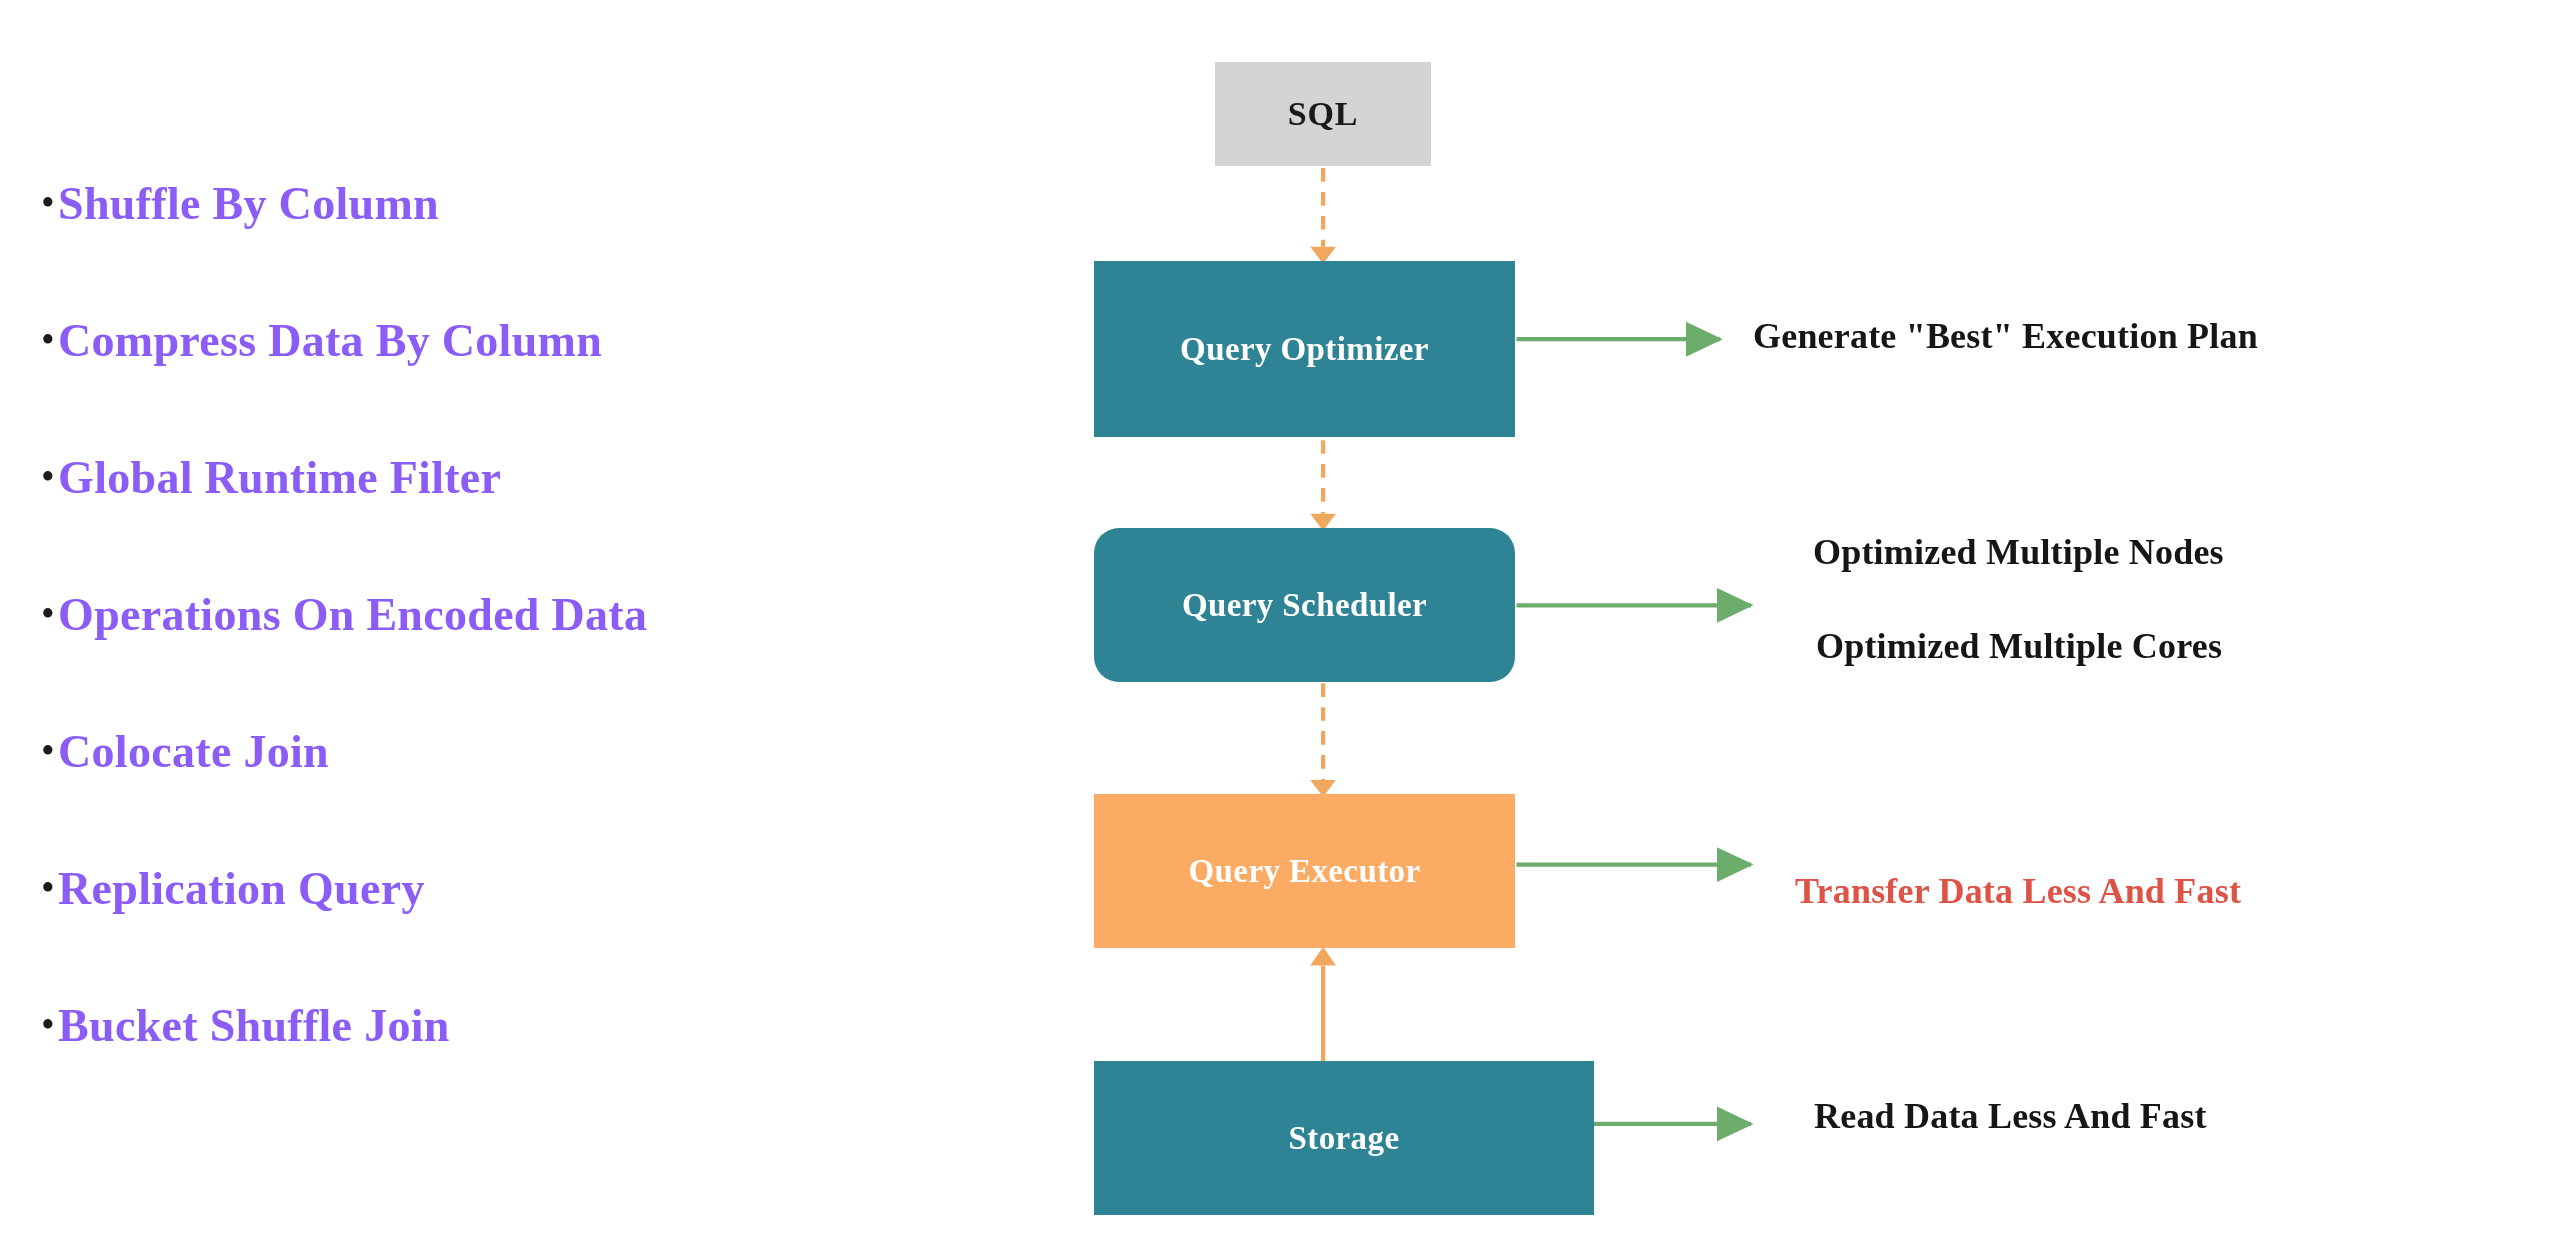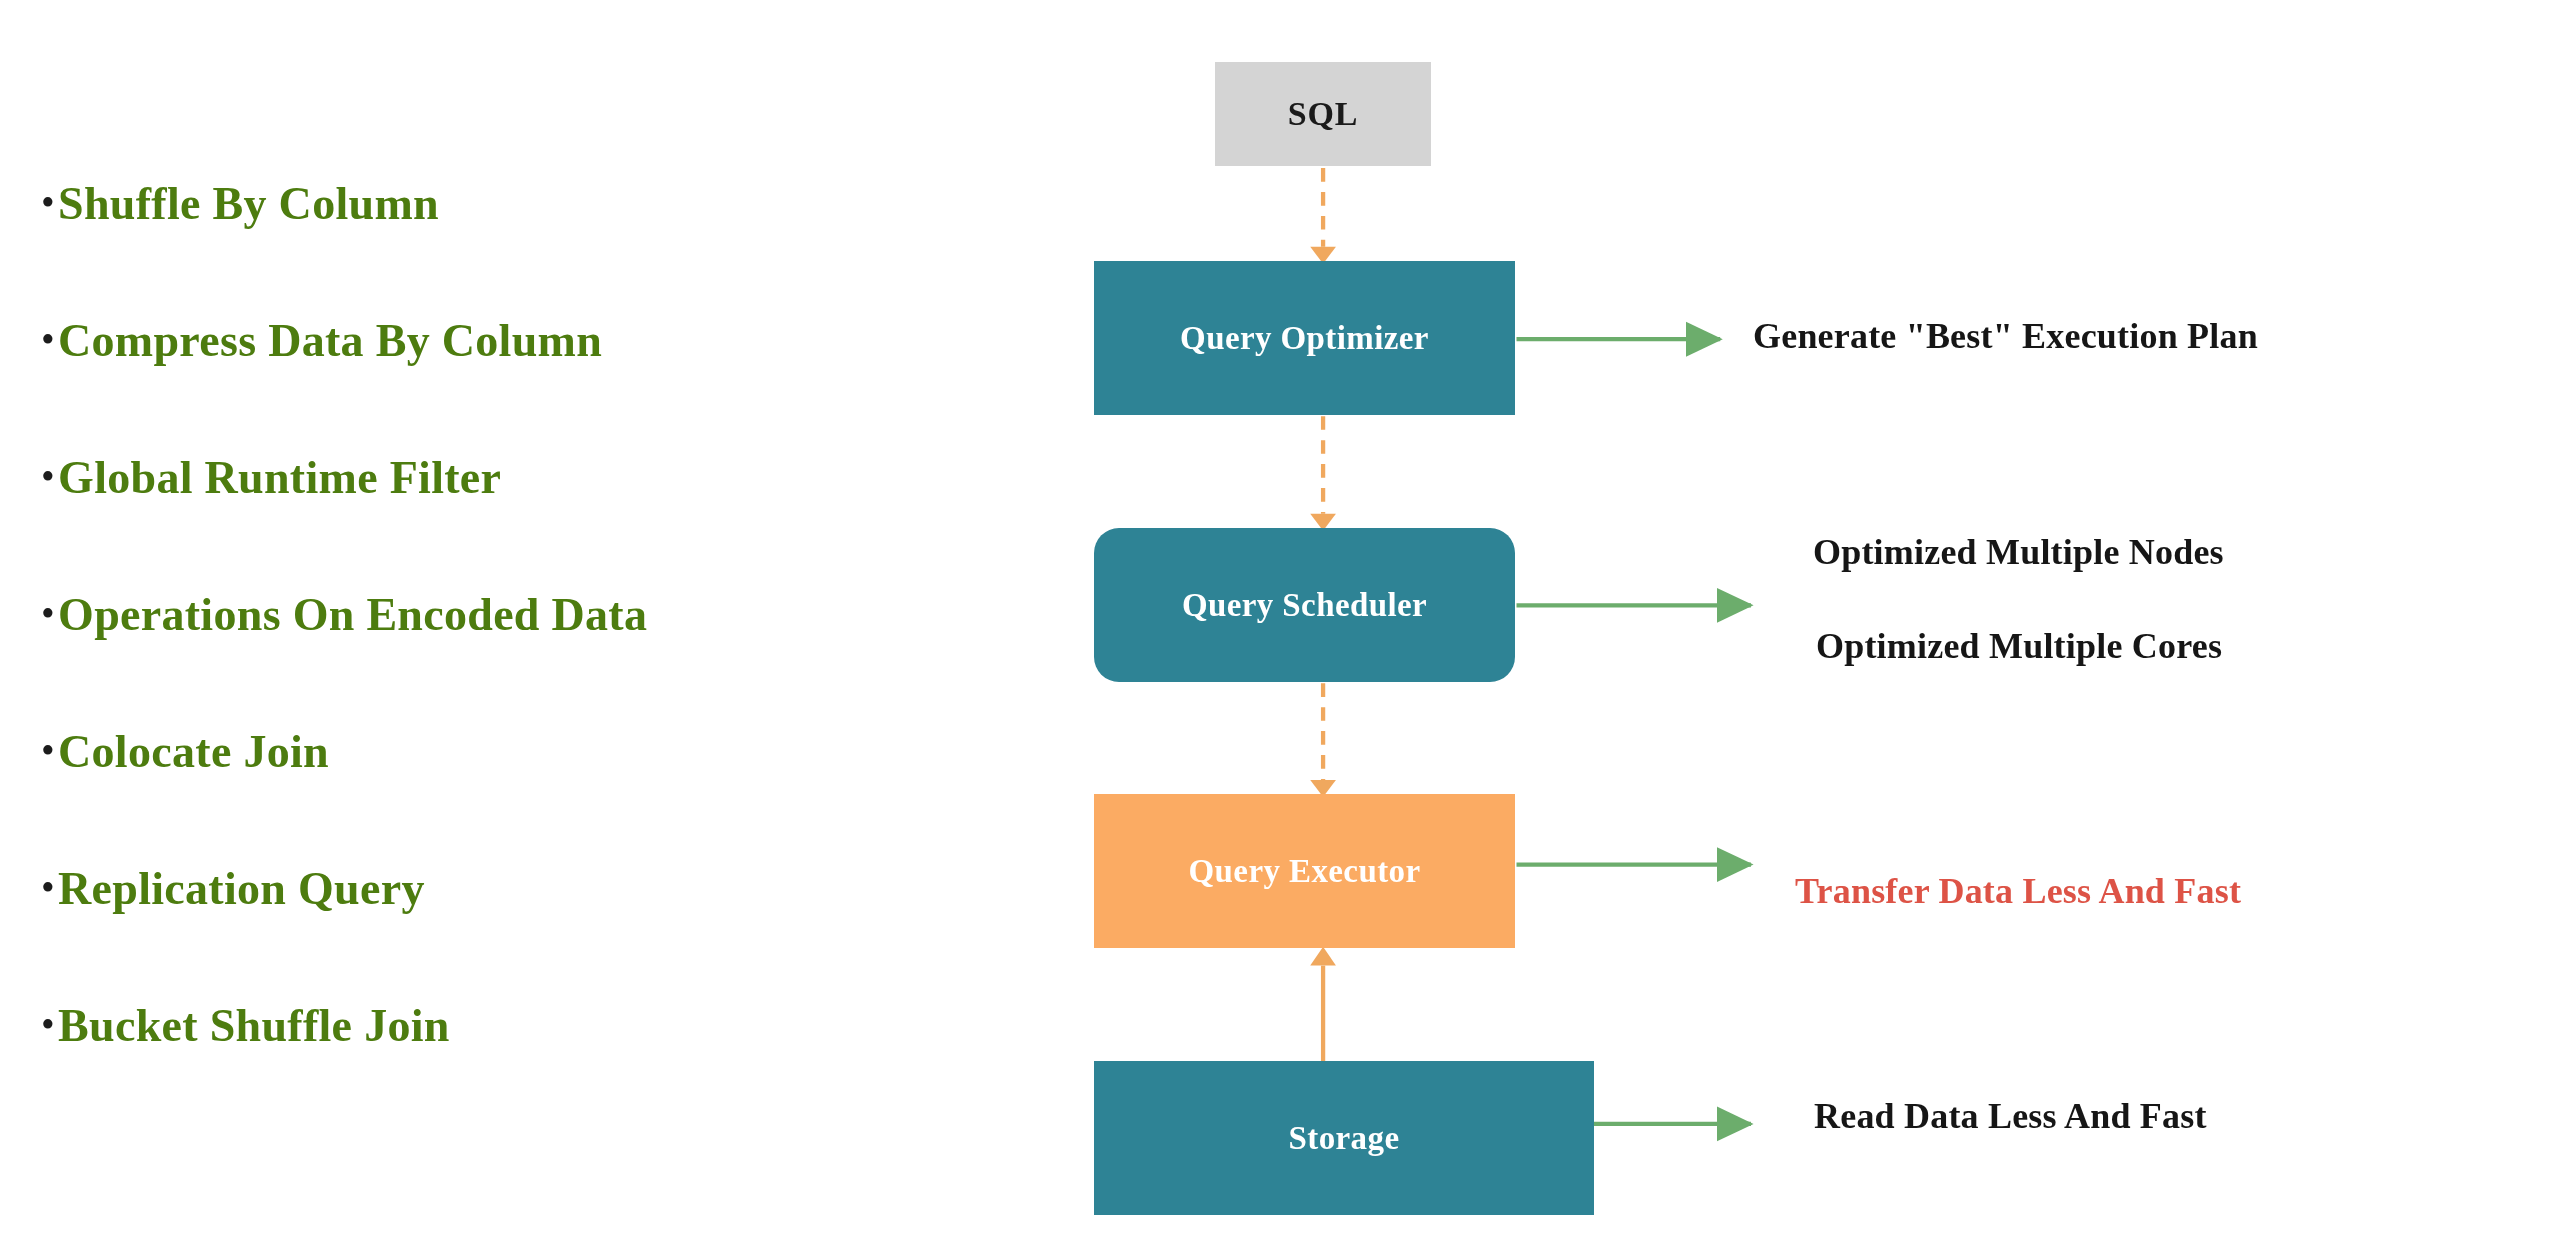--- a/index.html
+++ b/index.html
@@ -34,21 +34,21 @@
   .feature-bullet {
     font-size: 39px;
     color: #1c1c1c;
     line-height: 1;
     margin-right: 3.4px;
     transform: translateY(-3.4px);
   }
   .feature-label {
     font-size: 46px;
     font-weight: bold;
-    color: #4d7c0f;
+    color: #8b5cf6;
     letter-spacing: 0.3px;
     white-space: nowrap;
   }
 
   
   .node {
     position: absolute;
     display: flex;
     align-items: center;
     justify-content: center;
@@ -70,21 +70,21 @@
     font-size: 34px;
     color: #1a1a1a;
     letter-spacing: 0.9px;
     text-align: right;
   }
 
   #node-optimizer {
     left: 1094px;
     top: 261px;
     width: 421px;
-    height: 154px;
+    height: 176px;
     background: #2e8395;
   }
   #node-scheduler {
     left: 1094px;
     top: 528px;
     width: 421px;
     height: 154px;
     background: #2e8395;
     border-radius: 25px;
   }

